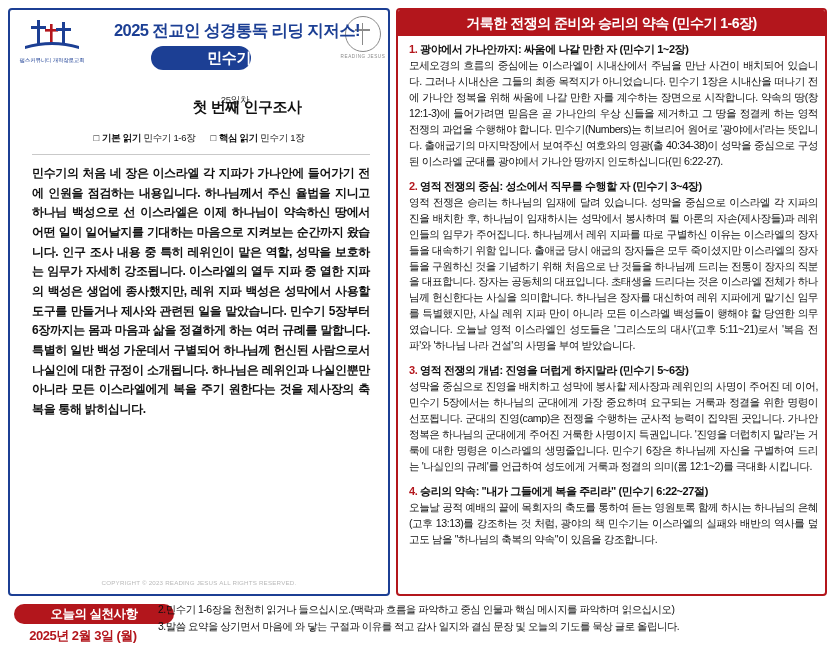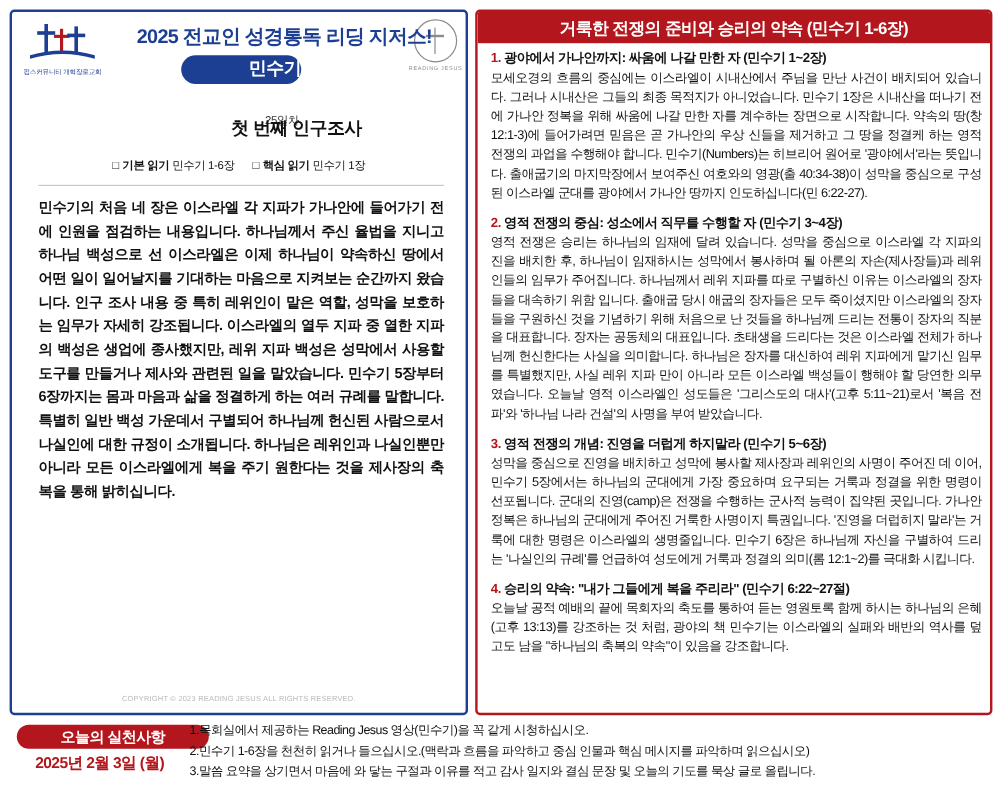--- a/index.html
+++ b/index.html
@@ -378,19 +378,18 @@
         <div class="sec-body">오늘날 공적 예배의 끝에 목회자의 축도를 통하여 듣는 영원토록 함께 하시는 하나님의 은혜(고후 13:13)를 강조하는 것 처럼, 광야의 책 민수기는 이스라엘의 실패와 배반의 역사를 덮고도 남을 "하나님의 축복의 약속"이 있음을 강조합니다.</div>
       </div>
 
     </div>
   </div>
 
   <div class="footer">
     <div class="footer-badge">오늘의 실천사항</div>
     <div class="footer-date">2025년 2월 3일 (월)</div>
     <div class="footer-list">
-      <div>1.목회실에서 제공하는 Reading Jesus 영상(민수기)을 꼭 같게 시청하십시오.</div>
       <div>2.민수기 1-6장을 천천히 읽거나 들으십시오.(맥락과 흐름을 파악하고 중심 인물과 핵심 메시지를 파악하며 읽으십시오)</div>
       <div>3.말씀 요약을 상기면서 마음에 와 닿는 구절과 이유를 적고 감사 일지와 결심 문장 및 오늘의 기도를 묵상 글로 올립니다.</div>
     </div>
   </div>
 
 </div>
 
 </body></html>

